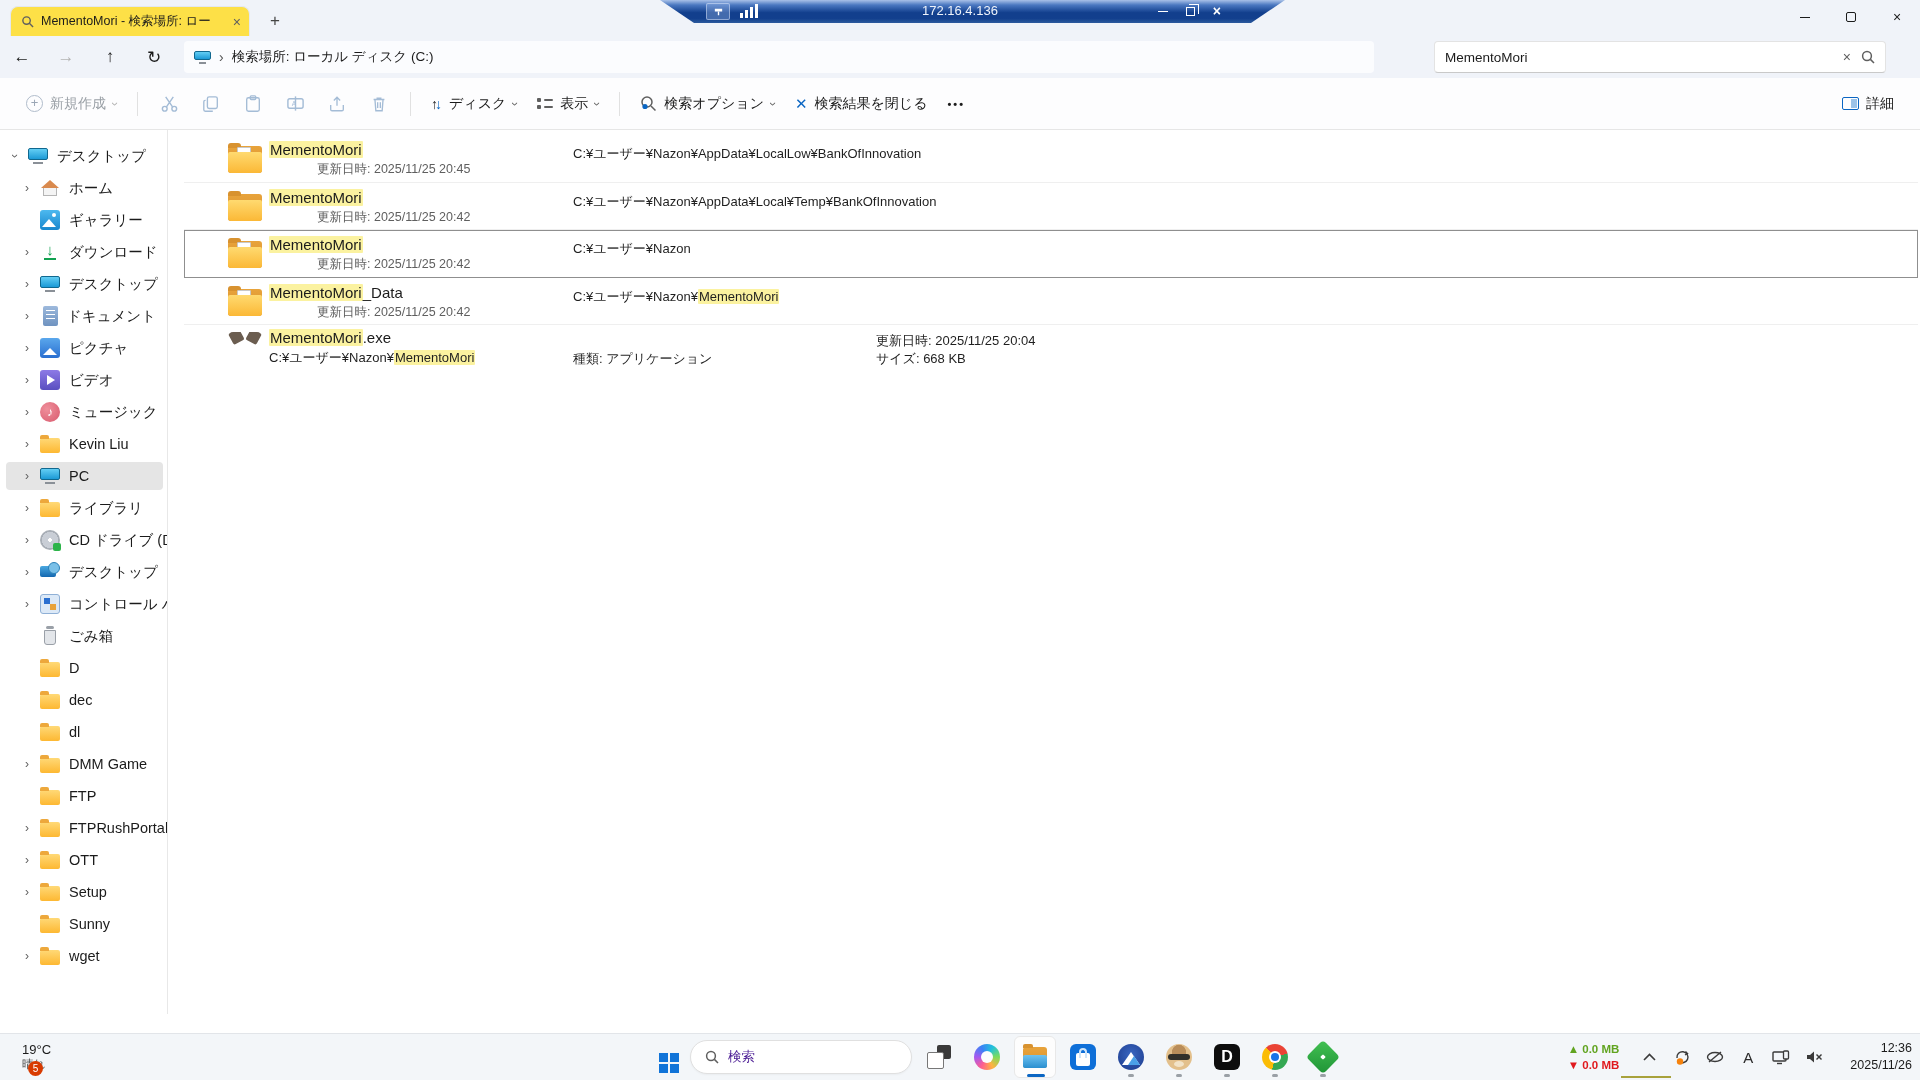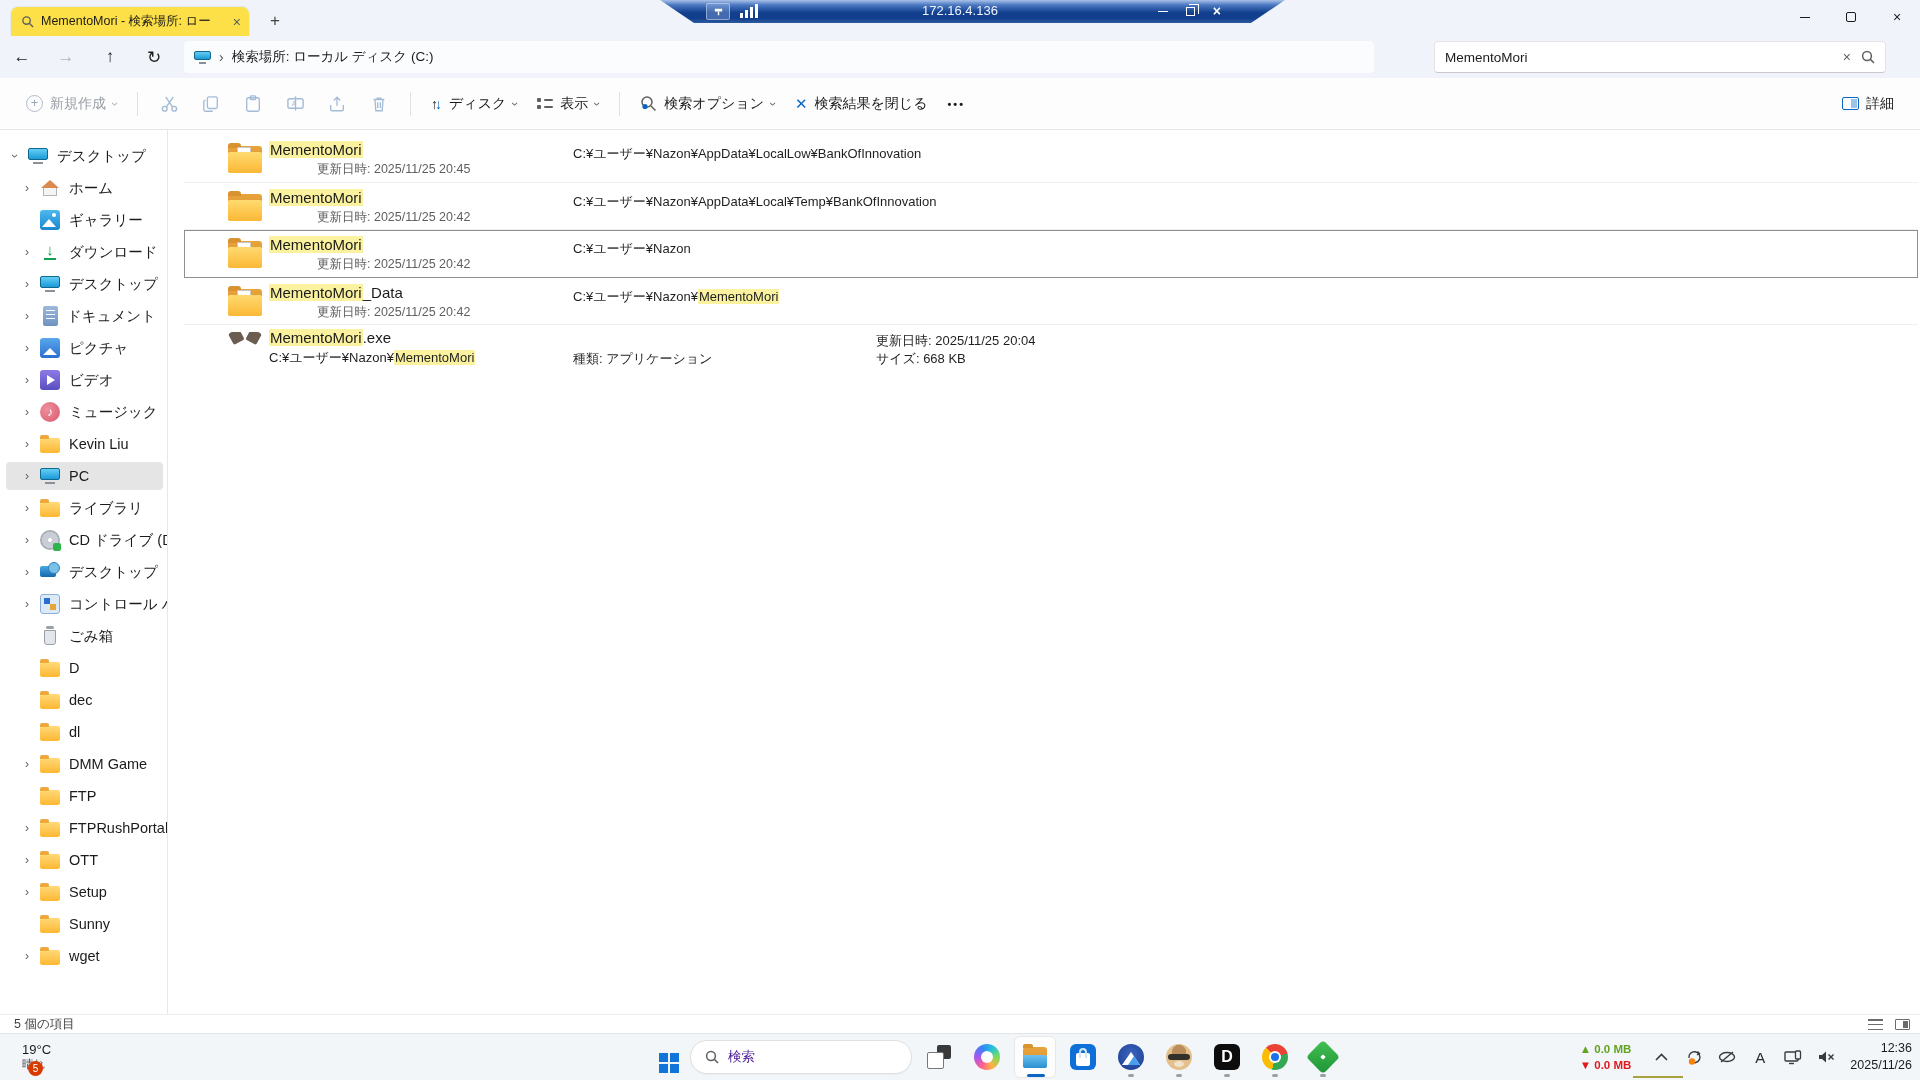--- a/index.html
+++ b/index.html
@@ -175,21 +175,21 @@
   .ai-fdm::before { content:""; position:absolute; left:10px; top:10px; width:4px; height:4px; background:#fff; border-radius:1px; }
 
   .tray { position:absolute; right:8px; top:0; height:100%; display:flex; align-items:center; gap:15px; }
   .net { text-align:right; line-height:1.4; font-size:11.5px; font-weight:bold; margin-right:6px; position:relative; }
   .net .up { color:#61a420;margin-left:44px; }
   .net .dn { color:#e0191e; }
   .net::after { content:""; position:absolute; right:-52px; bottom:-5px; width:50px; height:2px; background:#a8a23c; }
   .trayic { width:18px; height:18px; display:flex; align-items:center; justify-content:center; color:#3a3a3a; position:relative; }
   .trayic svg { display:block; }
   .ime { font-size:15px; color:#2b2b2b; }
-  .clock { text-align:right; font-size:12.5px; line-height:1.35; color:#1b1b1b; margin-left:0; }
+  .clock { text-align:right; font-size:12.5px; line-height:1.35; color:#1b1b1b; margin-left:12px; }
 
   
   .g-stroke { stroke:#5f5f5f; fill:none; stroke-width:1.5; }
   .g-dis { stroke:#a4bcd6; fill:none; stroke-width:1.5; }
 </style>
 </head>
 <body>
 
 <div id="root">
 
@@ -529,27 +529,20 @@
         <span class="avatar"></span>
         <div class="rname"><span class="hl">MementoMori</span><span>.exe</span></div>
         <div class="rsub"><span>C:¥ユーザー¥Nazon¥</span><span class="hl">MementoMori</span></div>
         <div class="rtype">種類: アプリケーション</div>
         <div class="rmod">更新日時: 2025/11/25 20:04</div>
         <div class="rsize">サイズ: 668 KB</div>
       </div>
     </div>
   </div>
 
-  <div class="statusbar">
-    <span>5 個の項目</span>
-    <div class="sb-icons">
-      <span class="vic-list"></span>
-      <span class="vic-panel"></span>
-    </div>
-  </div>
 
   <div class="taskbar">
     <div class="weather">
       <span style="position:relative">
         <span class="moon"></span>
         <span class="wbadge">5</span>
       </span>
       <span>
         <div class="wtemp">19°C</div>
         <div class="wcond">晴れ</div>

